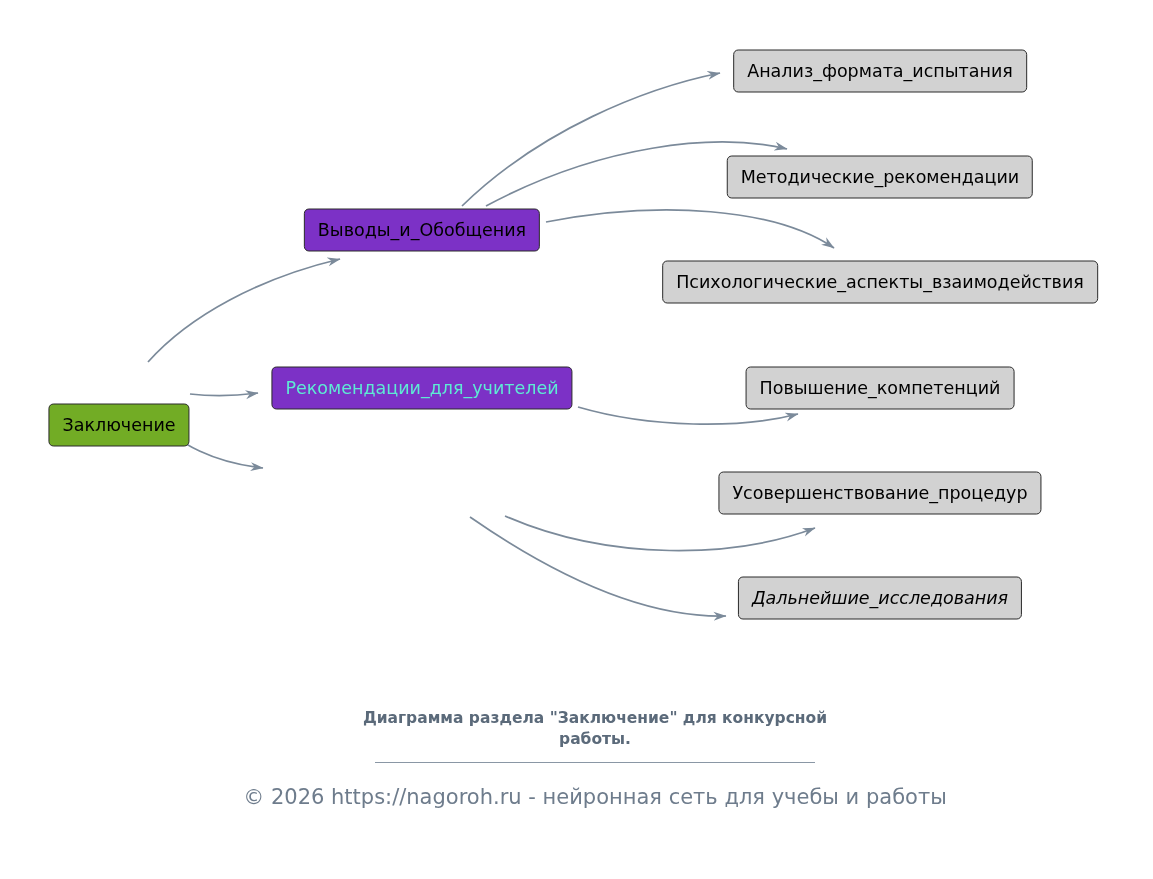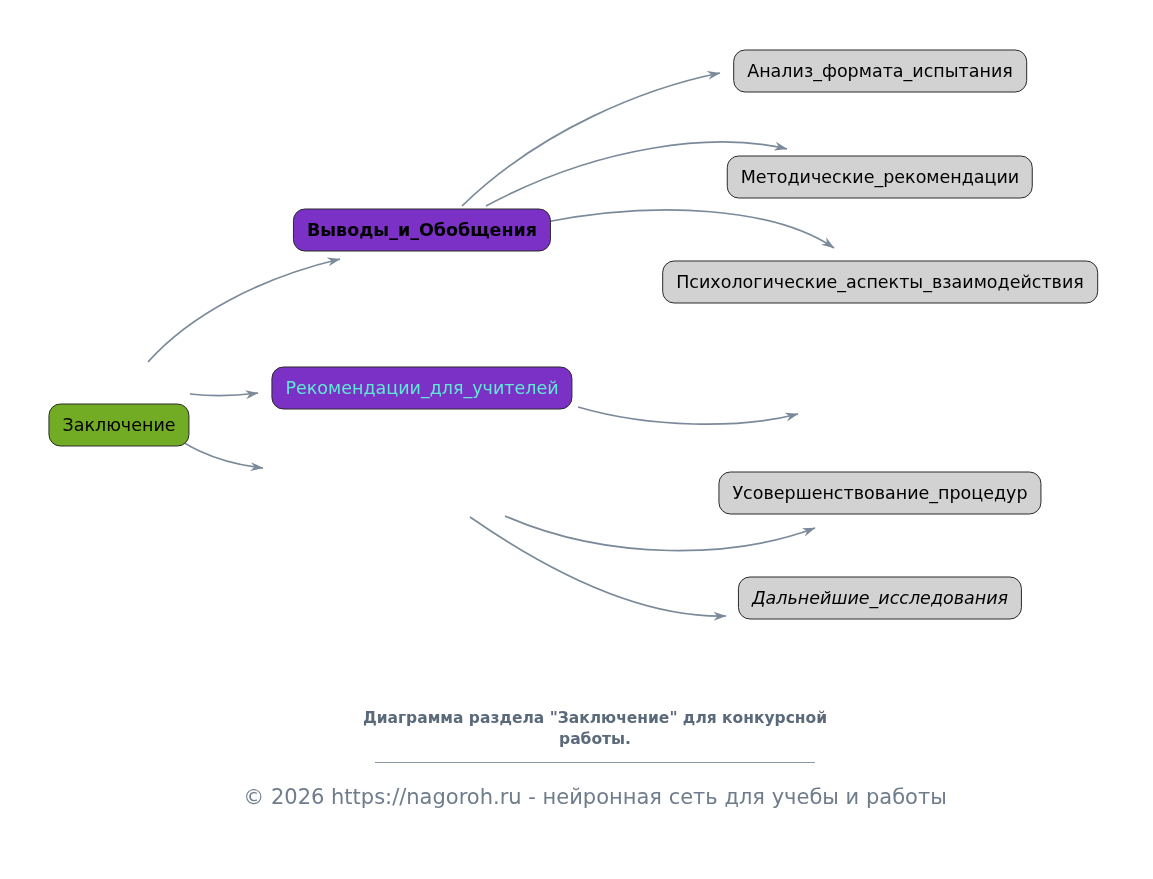--- a/index.html
+++ b/index.html
@@ -20,35 +20,35 @@
   .edge {
     fill: none;
     stroke: var(--edge, #7b8a9a);
     stroke-width: 1.7px;
   }
   .node {
     position: absolute;
     transform: translate(-50%, -50%);
     white-space: nowrap;
     border: 1.6px solid #2a2a2a;
-    border-radius: 12px;
+    border-radius: 5px;
     padding: 10px 13px;
     font-size: 17.5px;
     line-height: 1.2;
     color: #000000;
     text-align: center;
   }
   .node.green  { background: var(--node-green, #72ac25); }
   .node.purple { background: var(--node-purple, #7c31c6); }
   .node.gray   { background: var(--node-gray, #d2d2d2); }
   .node.text-light { color: #5eead4; }
 
   
   .n-root { left: 119px; top: 388px; margin-top: 37px; }
-  .n-b1   { left: 422px; top: 230px; font-weight: bold; }
+  .n-b1   { left: 422px; top: 230px; }
   .n-b2   { left: 422px; top: 388px; }
   .n-b3   { left: 422px; top: 493px; }
   .n-l1   { left: 880px; top: 71px;  }
   .n-l2   { left: 880px; top: 177px; }
   .n-l3   { left: 880px; top: 282px; }
   .n-l4   { left: 880px; top: 388px; }
   .n-l5   { left: 880px; top: 493px; }
   .n-l6   { left: 880px; top: 598px; font-style: italic; }
 
   .caption {
@@ -100,20 +100,21 @@
   </svg>
 
   <div class="node green n-root">Заключение</div>
 
   <div class="node purple n-b1">Выводы_и_Обобщения</div>
   <div class="node purple text-light n-b2">Рекомендации_для_учителей</div>
 
   <div class="node gray n-l1">Анализ_формата_испытания</div>
   <div class="node gray n-l2">Методические_рекомендации</div>
   <div class="node gray n-l3">Психологические_аспекты_взаимодействия</div>
+  <div class="node gray n-l4">Повышение_компетенций</div>
   <div class="node gray n-l5">Усовершенствование_процедур</div>
   <div class="node gray n-l6">Дальнейшие_исследования</div>
 
   <div class="caption">Диаграмма раздела "Заключение" для конкурсной работы.</div>
   <div class="divider"></div>
   <div class="footer">© 2026 https://nagoroh.ru - нейронная сеть для учебы и работы</div>
 
 </div>
 
 </body></html>

